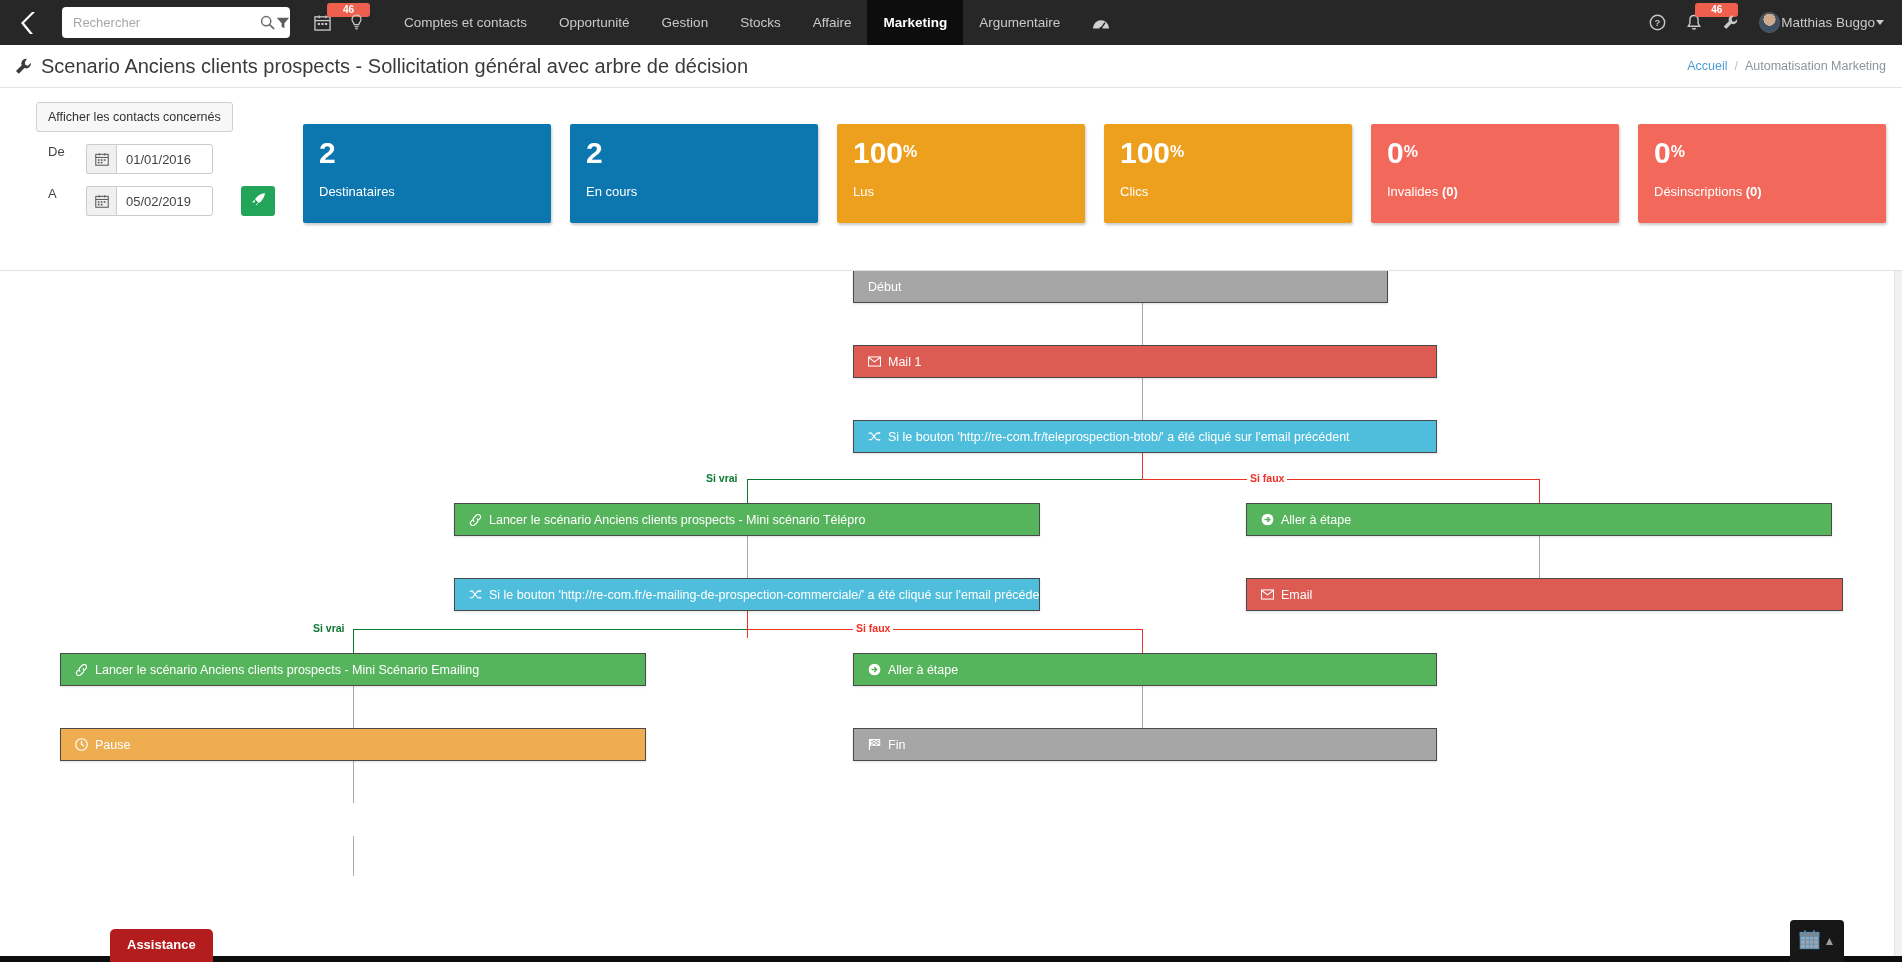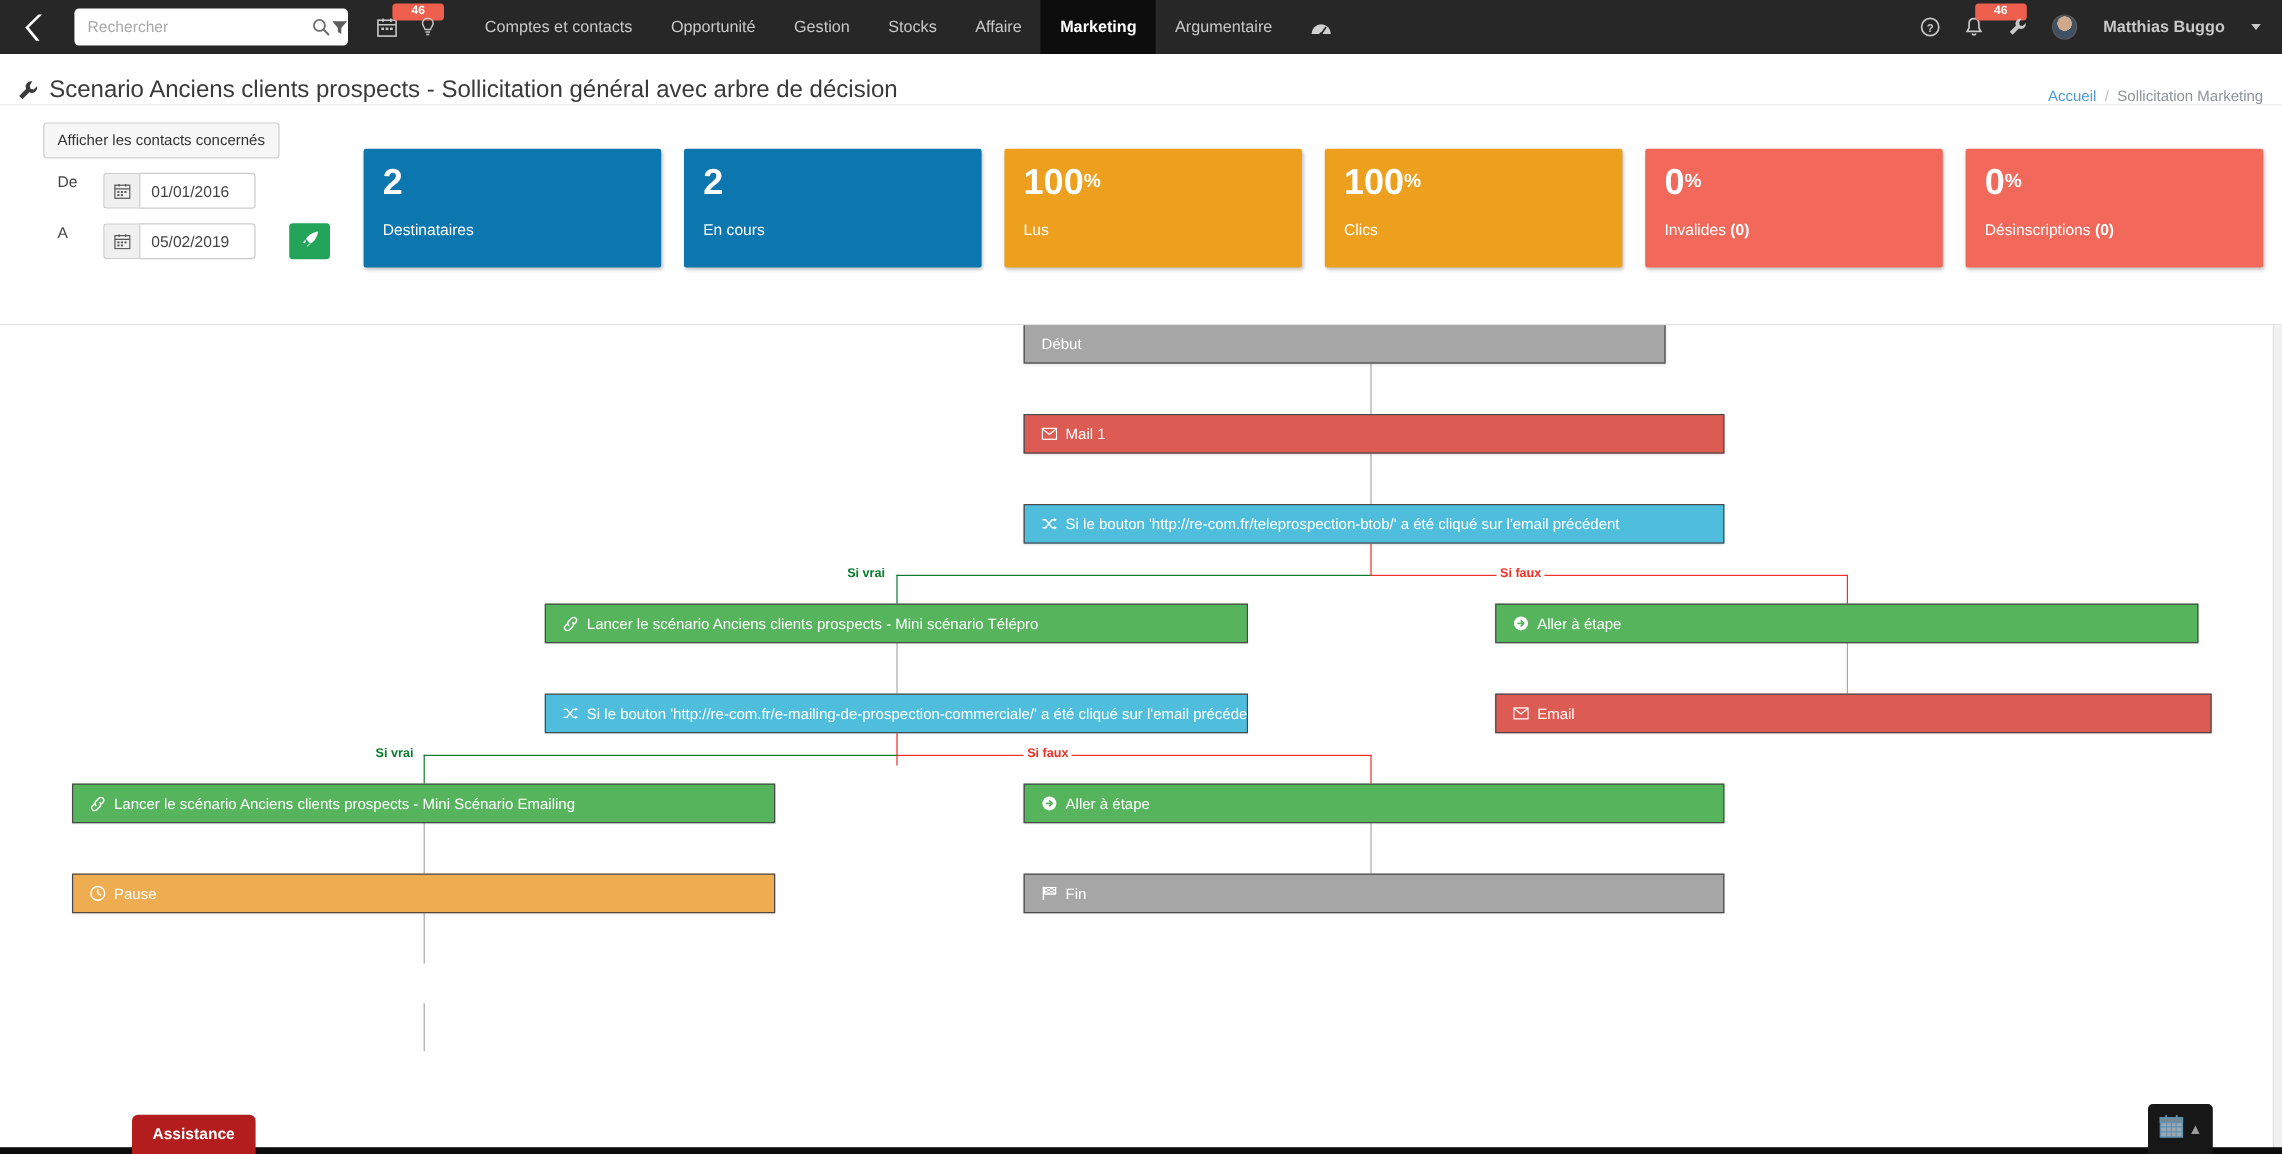--- a/index.html
+++ b/index.html
@@ -104,45 +104,44 @@
   }
 
   .nav-right {
     margin-left: auto;
     display: flex; align-items: center;
     gap: 20px;
     padding-right: 18px;
     height: 45px;
   }
   .user-box {
-    display: flex; align-items: center; gap: 22px;
+    display: flex; align-items: center; gap: 1px;
     color: #c9c9c9; font-size: 13.5px;
     cursor: pointer;
-    font-weight: bold;
   }
   .avatar {
     width: 21px; height: 21px;
     border-radius: 50%;
     background: radial-gradient(circle at 50% 35%, #cfa98b 0 38%, #3d5064 40% 100%);
     border: 1px solid #5b5b5b;
     flex: 0 0 auto;
   }
   .caret-dn {
     width: 0; height: 0;
     border-left: 4px solid transparent;
     border-right: 4px solid transparent;
     border-top: 5px solid #c9c9c9;
   }
 
   
   .page-header {
     height: 43px;
     background: #fff;
     border-bottom: 1px solid #e3e3e3;
-    display: flex; align-items: flex-end;
+    display: flex; align-items: center;
     padding: 0 16px 0 14px;
   }
   .page-title {
     display: flex; align-items: center; gap: 8px;
     font-size: 20px;
     color: #3a3a3a;
     white-space: nowrap;
   }
   .page-title .wrench { color: #444; display:flex; }
   .breadcrumb {
@@ -448,21 +447,21 @@
     <span class="wrench">
       <svg width="19" height="19" viewBox="0 0 18 18" aria-hidden="true">
         <path d="M12.2 1.7 a4.4 4.4 0 0 0 -4.9 6.1 L1.9 13.2 l2.6 2.6 l5.4 -5.4 a4.4 4.4 0 0 0 6.1 -4.9 l-2.7 2.7 l-2.5 -0.6 l-0.6 -2.5 z" fill="#3a3a3a"></path>
       </svg>
     </span>
     <span>Scenario Anciens clients prospects - Sollicitation général avec arbre de décision</span>
   </div>
   <div class="breadcrumb">
     <a>Accueil</a>
     <span class="sep">/</span>
-    <span>Sollicitation Marketing</span>
+    <span>Automatisation Marketing</span>
   </div>
 </div>
 
 <div class="stats-panel">
 
   <div class="filter-col">
     <button class="btn-contacts">Afficher les contacts concernés</button>
 
     <div class="date-row">
       <span class="date-label">De</span>

